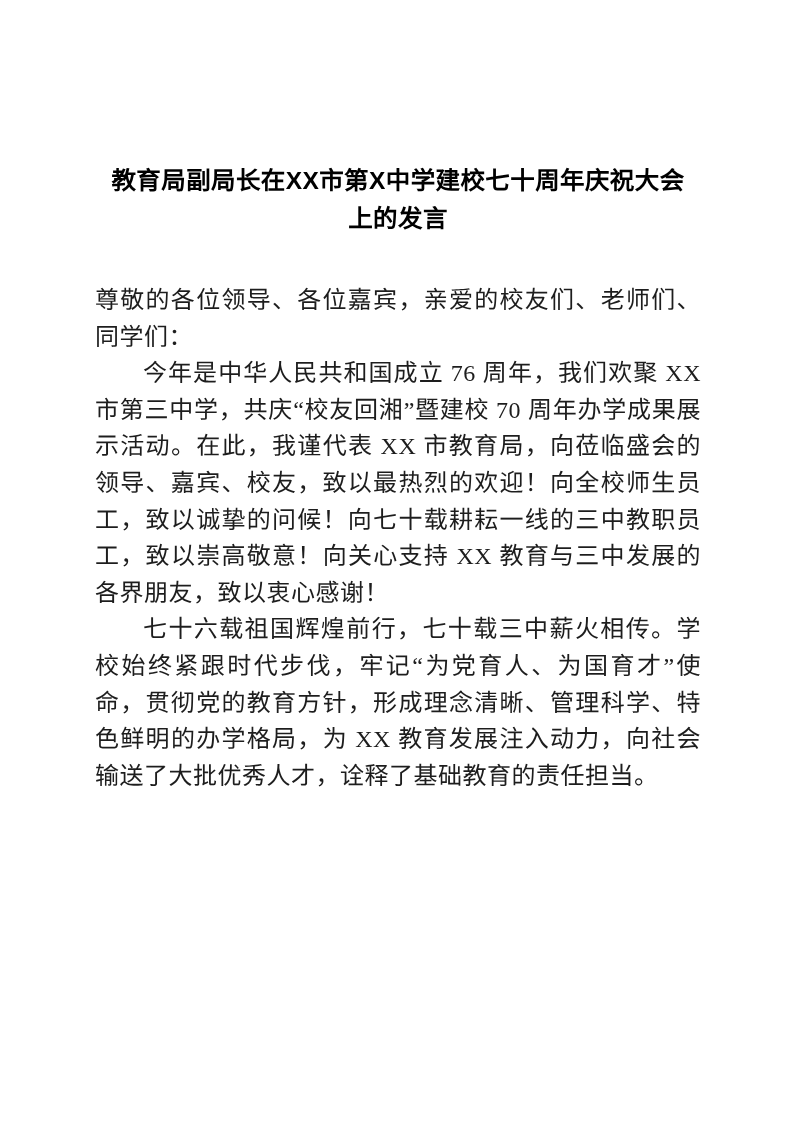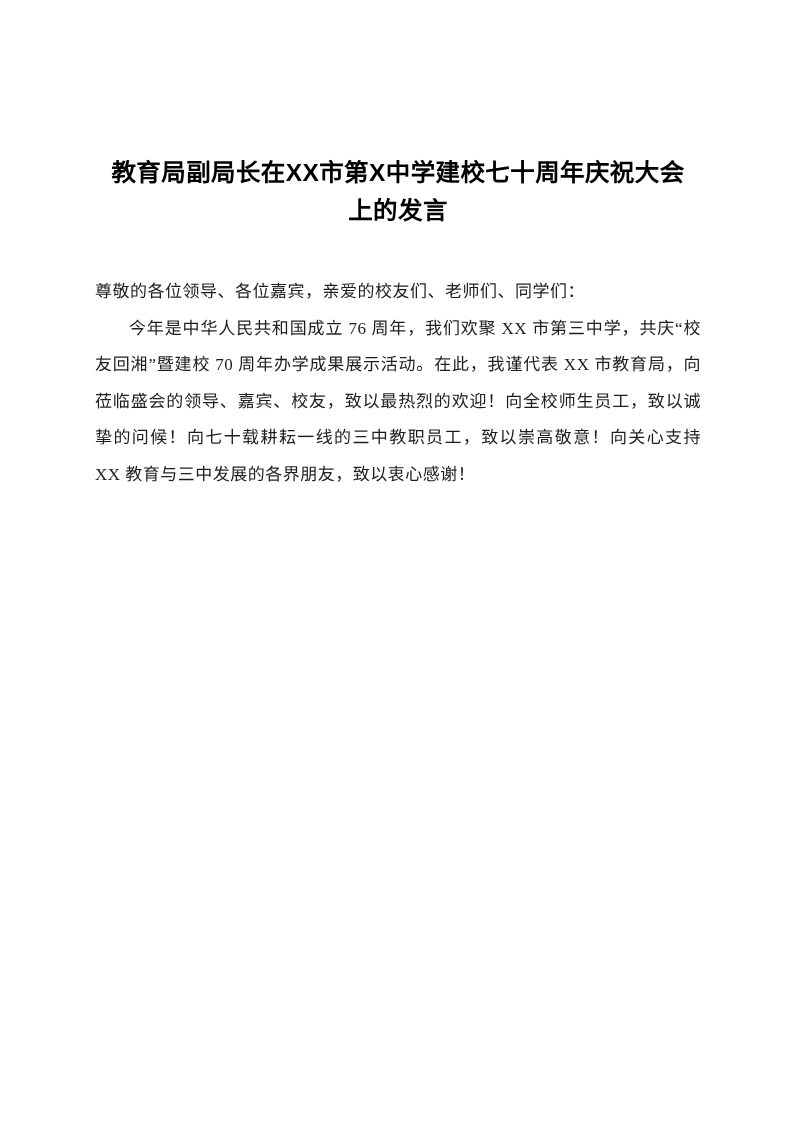--- a/index.html
+++ b/index.html
@@ -33,31 +33,31 @@
   }
 
   .doc-title {
     font-family: "Liberation Sans", "DejaVu Sans", sans-serif;
     font-weight: 700;
     font-size: 24.5px;
     line-height: 38px;
     text-align: center;
     letter-spacing: 0.4px;
     color: #000000;
-    margin: 4px;
+    margin: 12px;
     padding: 0;
   }
 
   .body-block {
     margin-top: 44px;
   }
 
   .para {
     font-family: "Liberation Serif", "DejaVu Serif", serif;
-    font-size: 17px;
+    font-size: 24px;
     line-height: 36.6px;
     text-align: justify;
     text-justify: inter-ideograph;
     letter-spacing: 0.5px;
     color: #1d1d1d;
     margin: 0 0 0 0;
     padding: 0;
     text-indent: 0;
   }
 
@@ -73,16 +73,17 @@
 <body>
 
 <div class="page">
   <div class="content">
 
     <h1 class="doc-title">教育局副局长在XX市第X中学建校七十周年庆祝大会上的发言</h1>
 
     <div class="body-block">
       <p class="para salutation">尊敬的各位领导、各位嘉宾，亲爱的校友们、老师们、同学们：</p>
       <p class="para indent">今年是中华人民共和国成立 76 周年，我们欢聚 XX 市第三中学，共庆“校友回湘”暨建校 70 周年办学成果展示活动。在此，我谨代表 XX 市教育局，向莅临盛会的领导、嘉宾、校友，致以最热烈的欢迎！向全校师生员工，致以诚挚的问候！向七十载耕耘一线的三中教职员工，致以崇高敬意！向关心支持 XX 教育与三中发展的各界朋友，致以衷心感谢！</p>
+      <p class="para indent">七十六载祖国辉煌前行，七十载三中薪火相传。学校始终紧跟时代步伐，牢记“为党育人、为国育才”使命，贯彻党的教育方针，形成理念清晰、管理科学、特色鲜明的办学格局，为 XX 教育发展注入动力，向社会输送了大批优秀人才，诠释了基础教育的责任担当。</p>
     </div>
 
   </div>
 </div>
 
 </body></html>

